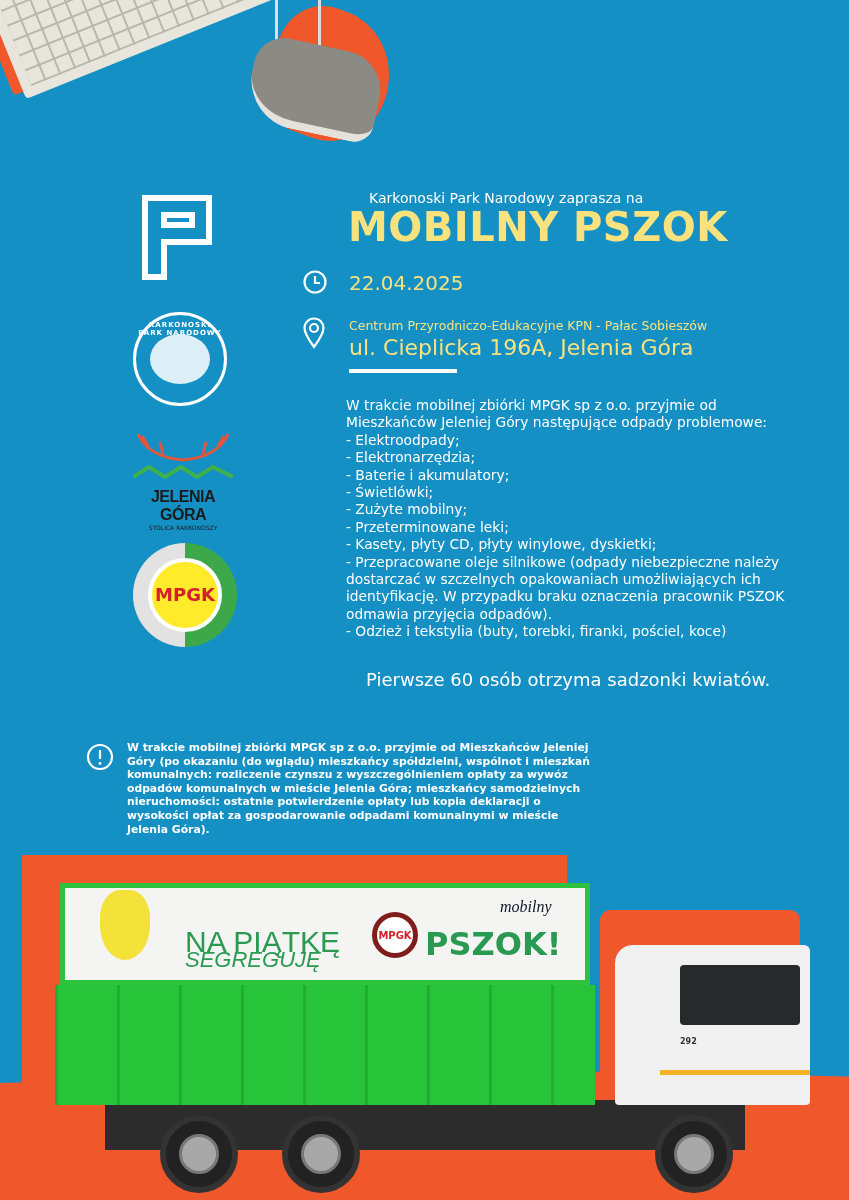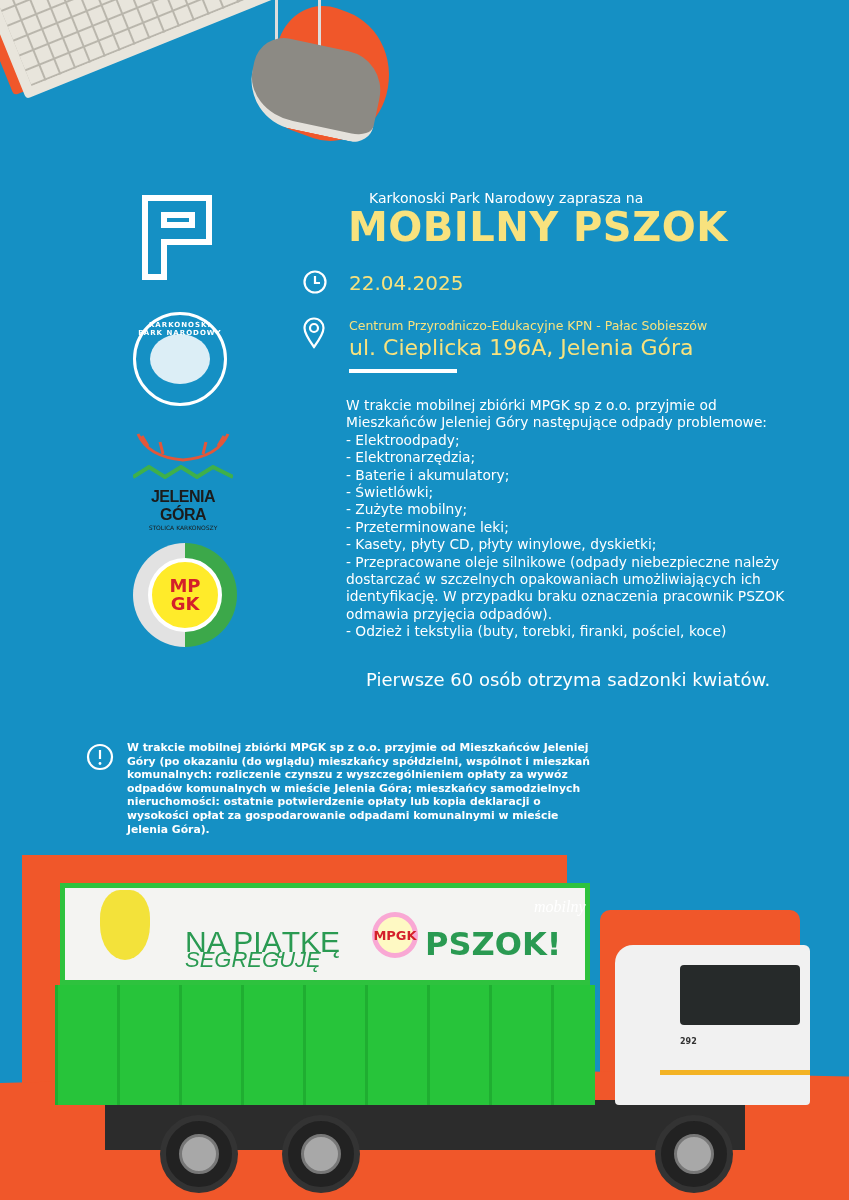--- a/index.html
+++ b/index.html
@@ -14,21 +14,21 @@
   
   .logo-f{left:142px;top:195px;width:70px;height:85px;}
   .logo-kpn{left:133px;top:312px;width:94px;height:94px;border:3px solid #fff;border-radius:50%;box-sizing:border-box;display:flex;align-items:center;justify-content:center;}
   .logo-kpn .inner{width:60px;height:50px;border-radius:50%;background:#fff;opacity:.85;}
   .logo-kpn .ring{font-size:7px;font-weight:bold;position:absolute;top:6px;width:100%;text-align:center;letter-spacing:1px;}
   .logo-jg{left:128px;top:432px;width:110px;height:90px;text-align:center;}
   .antler{height:30px;}
   .jg-title{font-family:Liberation Sans, sans-serif;font-weight:bold;color:#1b1b1b;font-size:16px;margin-top:22px;letter-spacing:-.5px;}
   .jg-sub{font-size:6px;color:#1b1b1b;}
   .logo-mpgk{left:133px;top:543px;width:104px;height:104px;border-radius:50%;background:conic-gradient(#3ca84a 0 50%, #e2e2e2 50% 100%);display:flex;align-items:center;justify-content:center;}
-  .logo-mpgk .yc{width:66px;height:66px;border-radius:50%;background:#ffeb2a;border:4px solid #fff;display:flex;align-items:center;justify-content:center;flex-direction:column;color:#d4202a;font-weight:bold;font-size:18px;line-height:18px;}
+  .logo-mpgk .yc{width:66px;height:66px;border-radius:50%;background:#ffeb2a;border:4px solid #fff;display:flex;align-items:center;justify-content:center;flex-direction:row;color:#d4202a;font-weight:bold;font-size:18px;line-height:18px;}
   
   .intro{left:350px;top:190px;font-size:14px;margin-left:19px;}
   .title{left:348px;top:204px;font-size:40px;font-weight:bold;color:#f8e27e;letter-spacing:.5px;}
   .icon-svg{stroke:#fff;fill:none;stroke-width:2.2;}
   .date{left:349px;top:271px;font-size:20px;color:#f8e27e;}
   .venue{left:349px;top:318px;font-size:12.5px;color:#f8e27e;}
   .address{left:349px;top:335px;font-size:22px;color:#f8e27e;}
   .underline{left:349px;top:369px;width:108px;height:4px;background:#fff;}
   .body{left:346px;top:397px;width:460px;font-size:13.8px;line-height:17.4px;}
   .body p{margin:0;}
@@ -42,22 +42,22 @@
   .container-body{left:55px;top:985px;width:540px;height:120px;background:#27c43a;background-image:repeating-linear-gradient(90deg,#1fae31 0 3px,transparent 3px 62px);}
   .chassis{left:105px;top:1100px;width:640px;height:50px;background:#2c2c2c;}
   .cab{left:615px;top:945px;width:195px;height:160px;background:#f1f1f1;border-radius:18px 6px 4px 4px;}
   .cab-window{left:680px;top:965px;width:120px;height:60px;background:#262a2a;border-radius:4px;}
   .cab-stripe{left:660px;top:1070px;width:150px;height:5px;background:#f3b325;}
   .wheel{width:78px;height:78px;border-radius:50%;background:#222;border:6px solid #333;box-sizing:border-box;display:flex;align-items:center;justify-content:center;}
   .wheel .hub{width:34px;height:34px;border-radius:50%;background:#a8a8a8;border:3px solid #777;}
   .seg1{left:185px;top:947px;font-size:22px;color:#2a9a52;font-family:"Liberation Sans",sans-serif;font-style:italic;}
   .seg2{left:185px;top:925px;font-size:30px;color:#2a9a52;font-family:"Liberation Sans",sans-serif;}
   .pszok-truck{left:425px;top:925px;font-size:32px;font-weight:bold;color:#2a9a52;}
-  .mobilny-truck{left:500px;top:898px;font-size:16px;font-style:italic;color:#ffffff;font-family:"Liberation Serif",serif;margin-left:34px;}
-  .truck-mpgk{left:372px;top:912px;width:46px;height:46px;border-radius:50%;border:5px solid #f9a8d4;box-sizing:border-box;background:#fef9c3;display:flex;align-items:center;justify-content:center;font-size:13px;font-weight:bold;color:#d4202a;}
+  .mobilny-truck{left:500px;top:898px;font-size:16px;font-style:italic;color:#0f172a;font-family:"Liberation Serif",serif;}
+  .truck-mpgk{left:372px;top:912px;width:46px;height:46px;border-radius:50%;border:5px solid #7f1d1d;box-sizing:border-box;background:#ffffff;display:flex;align-items:center;justify-content:center;font-size:10px;font-weight:bold;color:#d4202a;}
   .mascot{left:100px;top:890px;width:50px;height:70px;background:#f3e23a;border-radius:40% 40% 50% 50%;}
   .num292{left:680px;top:1037px;font-size:8px;color:#333;font-weight:bold;}
 </style>
 </head>
 <body>
 
 <div class="abs shoe-splash"></div>
 <div class="abs keyboard">
     <div class="keys"></div>
   </div>

